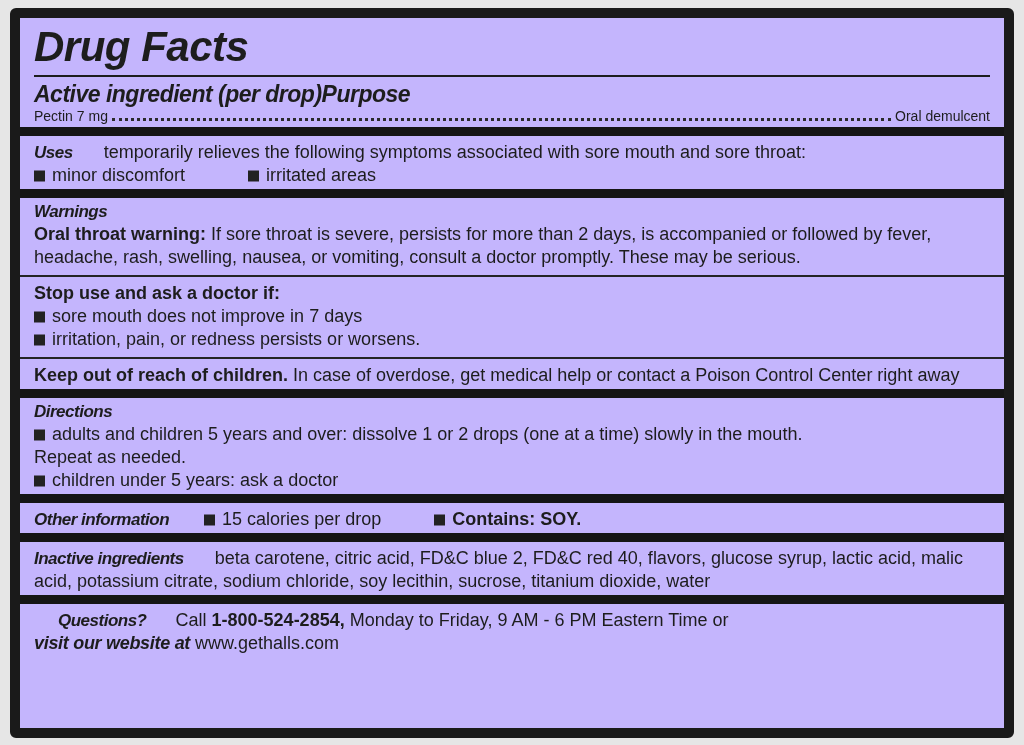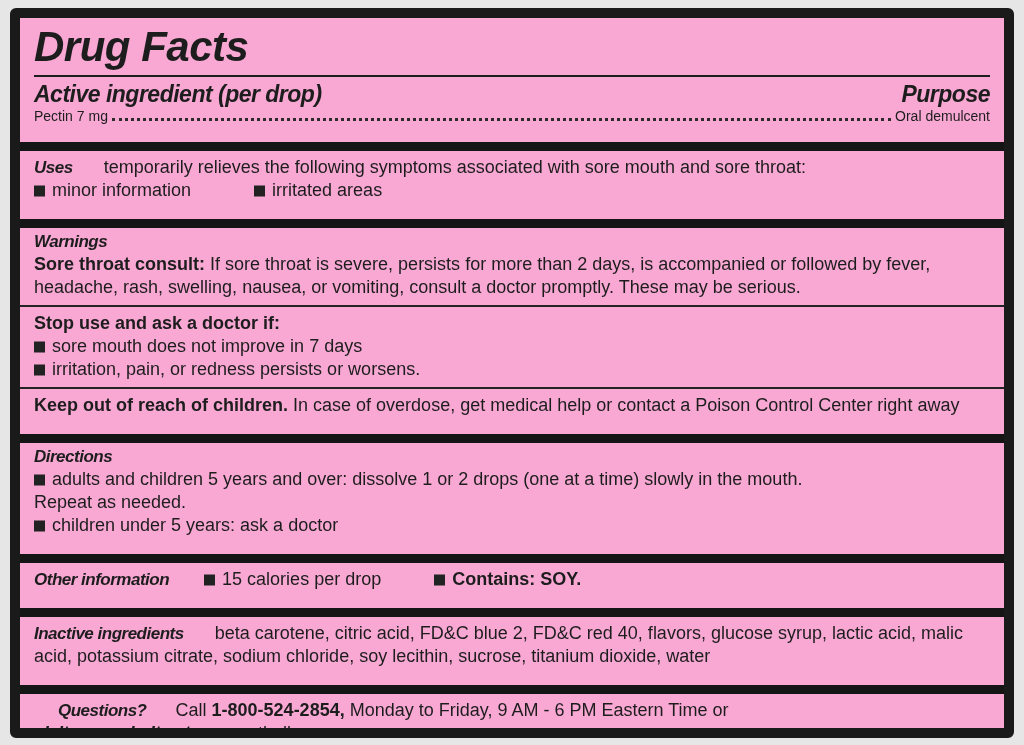--- a/index.html
+++ b/index.html
@@ -16,41 +16,40 @@
     position: absolute;
     left: 10px; top: 8px; right: 10px; bottom: 7px;
     background: #fcfcfc;
     border: 10px solid #1a1a1a;
     border-radius: 6px;
     display: flex;
     flex-direction: column;
     overflow: hidden;
   }
   .sec {
-    background: #f9a8d4;
-    padding: 5px 14px 17px 14px;
+    background: #c4b5fd;
+    padding: 5px 14px 2px 14px;
   }
   .sec + .sec { border-top: 9px solid #151515; }
   .sec:last-child { flex: 1; }
 
   h1, h2, .h {
     margin: 0;
     font-style: italic;
     font-weight: bold;
     letter-spacing: -0.5px;
   }
   h1 { font-size: 42px; line-height: 1.05; padding-top: 2px; }
   .title-rule {
     border: none;
     border-top: 2.5px solid #1d1d1d;
     margin: 6px 0 4px 0;
   }
   .heading-row {
     display: flex;
-    justify-content: space-between;
     align-items: baseline;
   }
   h2 { font-size: 23px; line-height: 1.15; }
   .leader-row {
     display: flex;
     align-items: baseline;
     font-size: 14px;
     line-height: 1.25;
   }
   .dots {
@@ -101,29 +100,29 @@
       <span>Oral demulcent</span>
     </div>
   </div>
 
   <div class="sec">
     <p>
       <span class="h sech inline">Uses</span>
       <span>temporarily relieves the following symptoms associated with sore mouth and sore throat:</span>
     </p>
     <p class="inline-bullets">
-      <span class="item"><span class="bullet"></span><span>minor information</span></span>
+      <span class="item"><span class="bullet"></span><span>minor discomfort</span></span>
       <span class="item"><span class="bullet"></span><span>irritated areas</span></span>
     </p>
   </div>
 
   <div class="sec">
     <div class="h sech warn-head">Warnings</div>
     <p>
-      <span class="b">Sore throat consult:</span>
+      <span class="b">Oral throat warning:</span>
       <span>If sore throat is severe, persists for more than 2 days, is accompanied or followed by fever, headache, rash, swelling, nausea, or vomiting, consult a doctor promptly. These may be serious.</span>
     </p>
     <hr class="subrule">
     <p class="b">Stop use and ask a doctor if:</p>
     <p class="bullet-row">
         <span class="bullet"></span>
         <span>sore mouth does not improve in 7 days</span>
       </p>
     <p class="bullet-row">
         <span class="bullet"></span>

